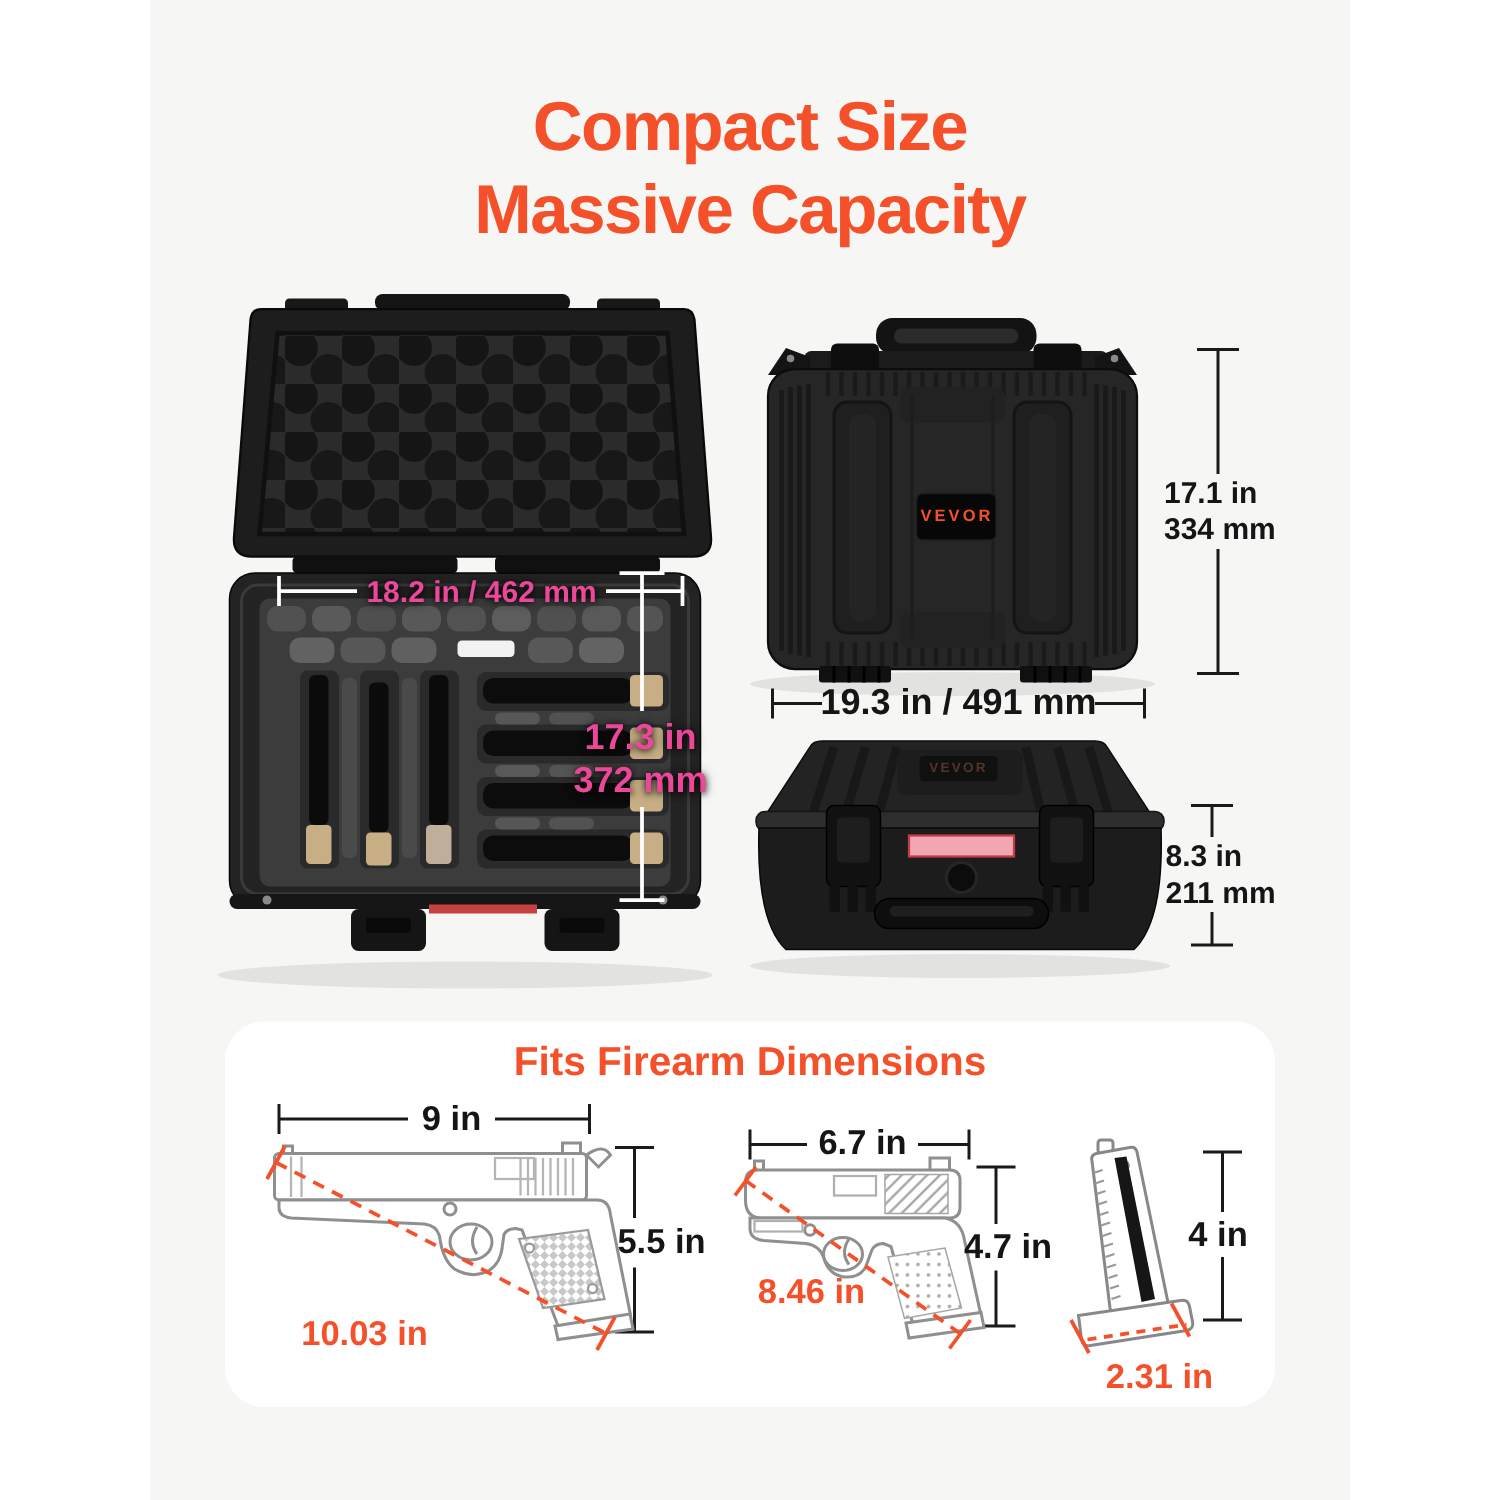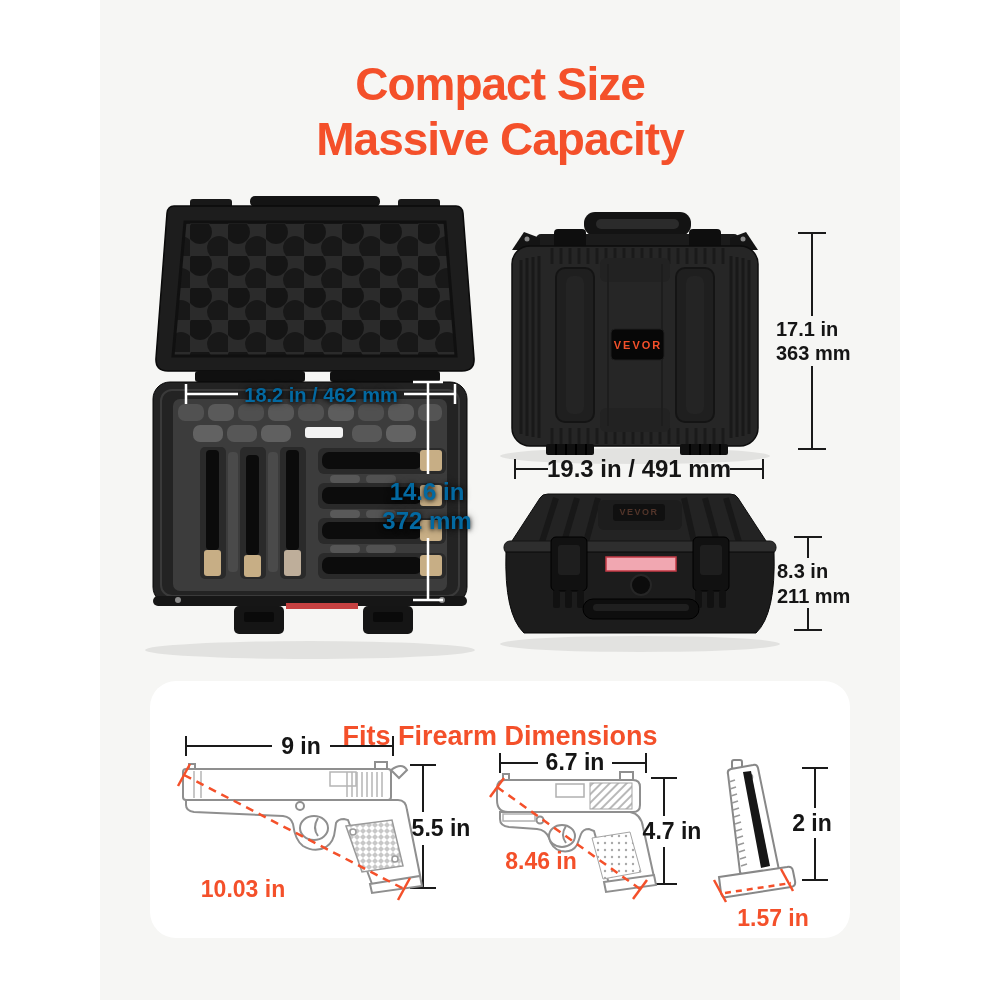--- a/index.html
+++ b/index.html
@@ -6,30 +6,30 @@
   .stage{position:relative;width:1000px;height:1000px;background:#ffffff;overflow:hidden;
          font-family:"Liberation Sans",sans-serif;}
   .canvas{position:absolute;left:100px;top:0;width:800px;height:1000px;background:#f6f6f4;}
   .panel{position:absolute;left:150px;top:681px;width:700px;height:257px;border-radius:26px;
          background:#ffffff;z-index:2;}
   .art{position:absolute;left:0;top:0;z-index:3;pointer-events:none;}
   .lbl{position:absolute;font-weight:700;white-space:nowrap;z-index:4;line-height:1;}
   .c{transform:translate(-50%,-50%);}
   .l{transform:translate(0,-50%);}
   .dark{color:#151515;text-align:right;}
-  .white{color:#0369a1;text-shadow:0 1px 4px rgba(0,0,0,.85),0 0 8px rgba(0,0,0,.45);}
+  .white{color:#ec4899;text-shadow:0 1px 4px rgba(0,0,0,.85),0 0 8px rgba(0,0,0,.45);}
   .orange{color:#F4502A;}
   .title-line{position:absolute;left:500px;transform:translate(-50%,-50%);
               font-size:46px;font-weight:700;letter-spacing:-1px;color:#F4502A;z-index:4;white-space:nowrap;}
   .logo-front{font-size:11px;letter-spacing:2px;}
   .logo-side{font-size:9px;letter-spacing:1.5px;color:#5a392d;opacity:.9;}
   .s20{font-size:20px;}
   .s22{font-size:24px;}
   .s23{font-size:23px;}
-  .s27{font-size:27px;margin-top:28px;}
+  .s27{font-size:27px;}
 </style>
 </head>
 <body>
 
 <div class="stage">
   <div class="canvas"></div>
   <div class="panel"></div>
 
   <svg class="art" width="1000" height="1000" viewBox="0 0 1000 1000">
     <defs>
@@ -348,37 +348,37 @@
         <line x1="714" y1="880" x2="726" y2="902"></line>
         <line x1="781" y1="869" x2="793" y2="891"></line>
       </g>
     </g>
   </svg>
 
   <div class="title-line" style="top:139px">Massive Capacity</div>
   <div class="title-line" style="top:84px">Compact Size</div>
 
   <div class="lbl c white s20" style="left:321px;top:395px">18.2 in / 462 mm</div>
-  <div class="lbl c white s22" style="left:427px;top:492px">14.6 in</div>
+  <div class="lbl c white s22" style="left:427px;top:492px">17.3 in</div>
   <div class="lbl c white s22" style="left:427px;top:521px">372 mm</div>
 
   <div class="lbl c orange logo-front" style="left:638px;top:345px">VEVOR</div>
   <div class="lbl l dark s20" style="left:776px;top:329px">17.1 in</div>
-  <div class="lbl l dark s20" style="left:776px;top:353px">363 mm</div>
+  <div class="lbl l dark s20" style="left:776px;top:353px">334 mm</div>
   <div class="lbl c dark s22" style="left:639px;top:469px">19.3 in / 491 mm</div>
 
   <div class="lbl c logo-side" style="left:639px;top:512px">VEVOR</div>
   <div class="lbl l dark s20" style="left:777px;top:571px">8.3 in</div>
   <div class="lbl l dark s20" style="left:777px;top:596px">211 mm</div>
 
   <div class="lbl c orange s27" style="left:500px;top:708px">Fits Firearm Dimensions</div>
 
   <div class="lbl c dark s23" style="left:301px;top:746px">9 in</div>
   <div class="lbl c dark s23" style="left:441px;top:828px">5.5 in</div>
   <div class="lbl c orange s23" style="left:243px;top:889px">10.03 in</div>
 
   <div class="lbl c dark s23" style="left:575px;top:762px">6.7 in</div>
   <div class="lbl c dark s23" style="left:672px;top:831px">4.7 in</div>
   <div class="lbl c orange s23" style="left:541px;top:861px">8.46 in</div>
 
-  <div class="lbl c dark s23" style="left:812px;top:823px">2 in</div>
-  <div class="lbl c orange s23" style="left:773px;top:918px">1.57 in</div>
+  <div class="lbl c dark s23" style="left:812px;top:823px">4 in</div>
+  <div class="lbl c orange s23" style="left:773px;top:918px">2.31 in</div>
 </div>
 
 </body></html>

